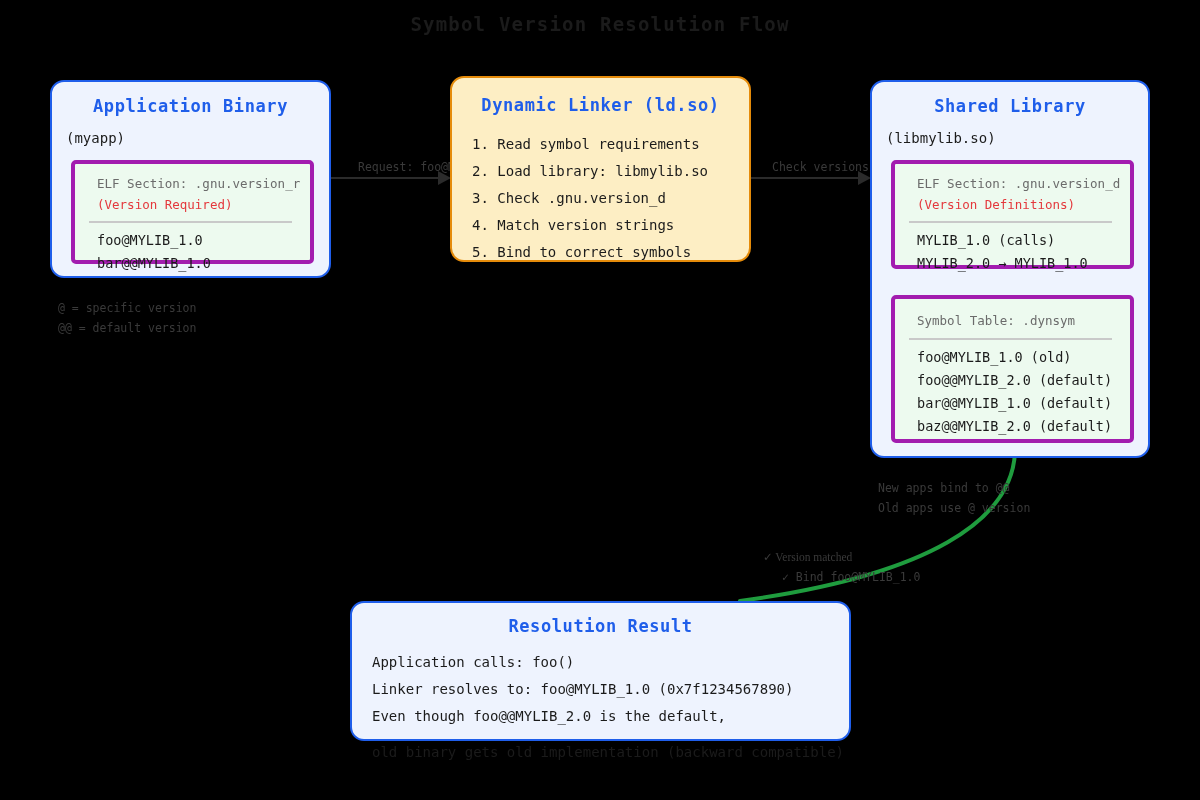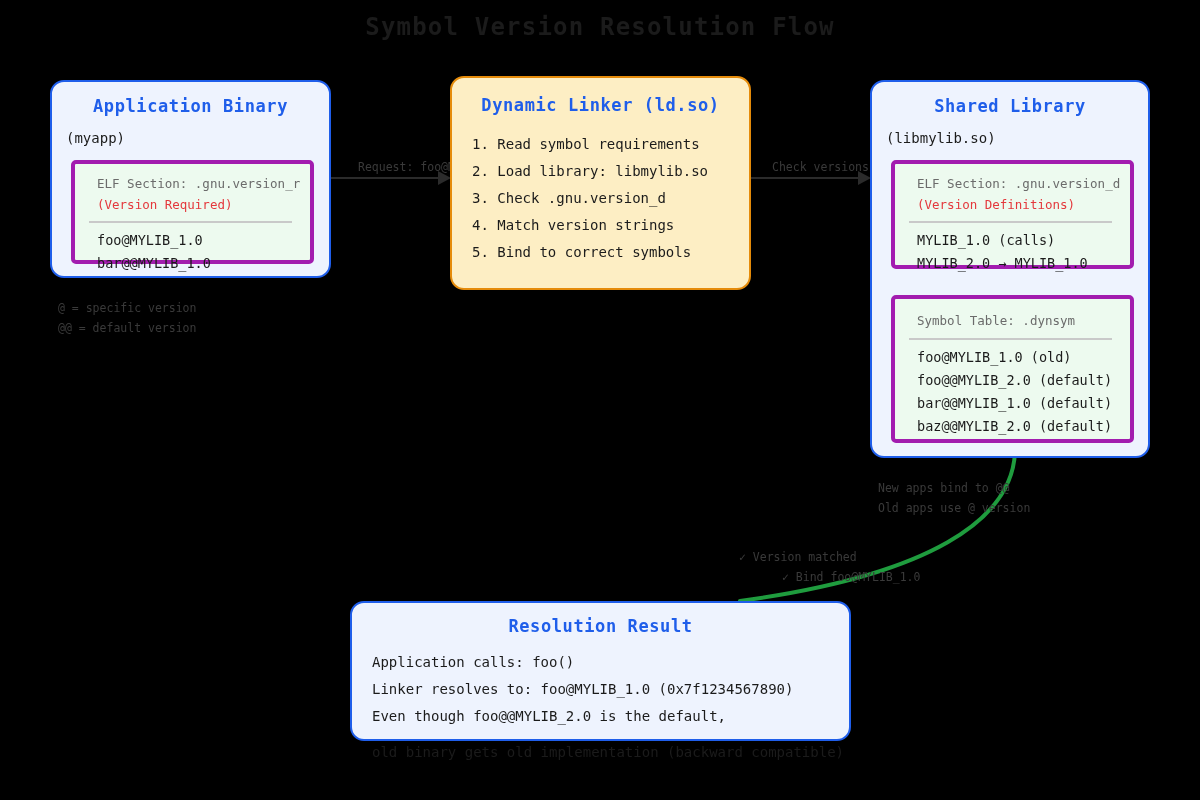--- a/index.html
+++ b/index.html
@@ -21,21 +21,21 @@
     height: 800px;
   }
 
   
   .page-title {
     position: absolute;
     left: 0;
     top: 13px;
     width: 1200px;
     text-align: center;
-    font-size: 24px;
+    font-size: 19px;
     font-weight: bold;
     letter-spacing: 1.2px;
     color: #1b1b1b;
     font-family: "DejaVu Sans Mono", "Liberation Mono", monospace;
   }
 
   
   .node {
     position: absolute;
     box-sizing: border-box;
@@ -179,21 +179,21 @@
       <div class="panel-sub">(Version Required)</div>
       <div class="panel-rule"></div>
       <div class="panel-row">foo@MYLIB_1.0</div>
       <div class="panel-row">bar@@MYLIB_1.0</div>
     </div>
   </div>
 
   <div class="annot" style="left:58px; top:298px;">@ = specific version</div>
   <div class="annot" style="left:58px; top:318px;">@@ = default version</div>
 
-  <div class="node node-orange" style="left:450px; top:76px; width:301px; height:214px;">
+  <div class="node node-orange" style="left:450px; top:76px; width:301px; height:186px;">
     <div class="node-title" style="margin-top:17px;">Dynamic Linker (ld.so)</div>
     <ul class="steps" style="margin-top:21px; margin-left:20px;">
       <li>1. Read symbol requirements</li>
       <li>2. Load library: libmylib.so</li>
       <li>3. Check .gnu.version_d</li>
       <li>4. Match version strings</li>
       <li>5. Bind to correct symbols</li>
     </ul>
   </div>
 
@@ -215,21 +215,21 @@
       <div class="panel-row">foo@MYLIB_1.0 (old)</div>
       <div class="panel-row">foo@@MYLIB_2.0 (default)</div>
       <div class="panel-row">bar@@MYLIB_1.0 (default)</div>
       <div class="panel-row">baz@@MYLIB_2.0 (default)</div>
     </div>
   </div>
 
   <div class="annot" style="left:878px; top:478px;">New apps bind to @@</div>
   <div class="annot" style="left:878px; top:498px;">Old apps use @ version</div>
 
-  <div class="annot" style="left:739px; top:547px;">✓ Version matched</div>
+  <div class="annot" style="left:763px; top:547px;font-family:Liberation Serif, serif;">✓ Version matched</div>
   <div class="annot" style="left:782px; top:567px;">✓ Bind foo@MYLIB_1.0</div>
 
   <div class="node node-blue" style="left:350px; top:601px; width:501px; height:140px;">
     <div class="node-title" style="margin-top:13px;">Resolution Result</div>
     <div style="margin:18px 0 0 20px;">
       <div class="result-line">Application calls: foo()</div>
       <div class="result-line">Linker resolves to: foo@MYLIB_1.0 (0x7f1234567890)</div>
       <div class="result-line tight">Even though foo@@MYLIB_2.0 is the default,</div>
       <div class="result-line">old binary gets old implementation (backward compatible)</div>
     </div>

